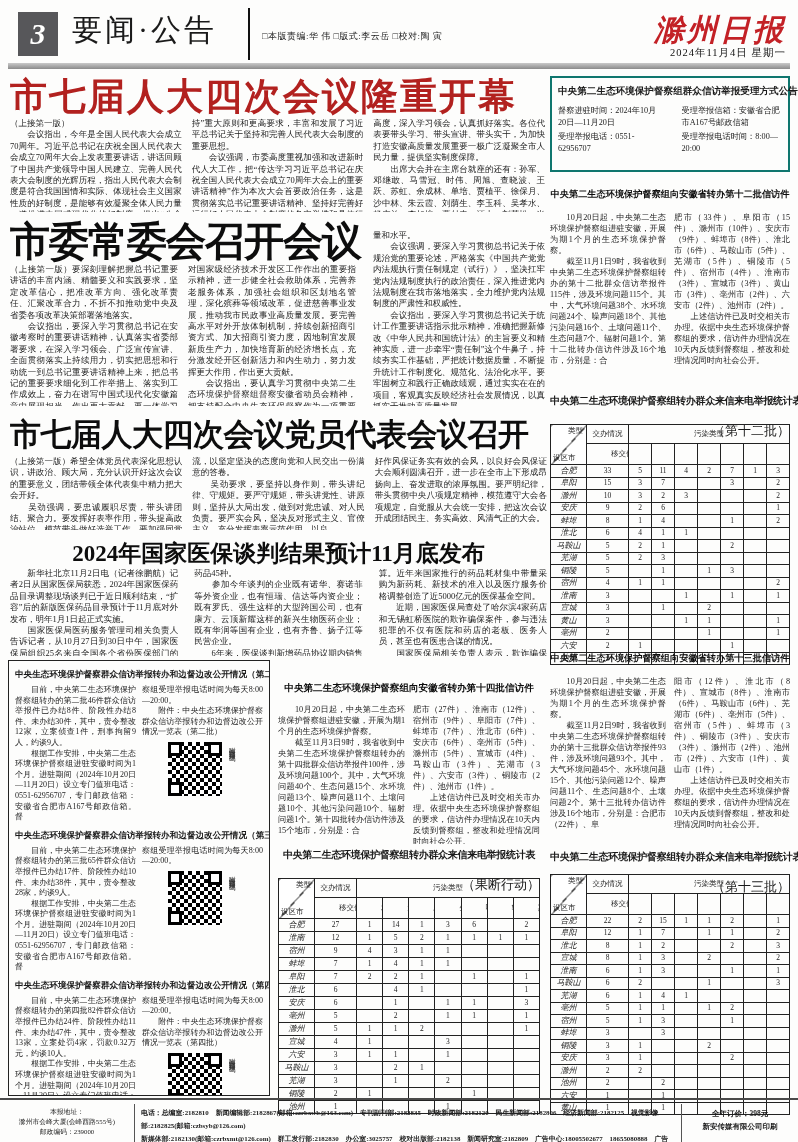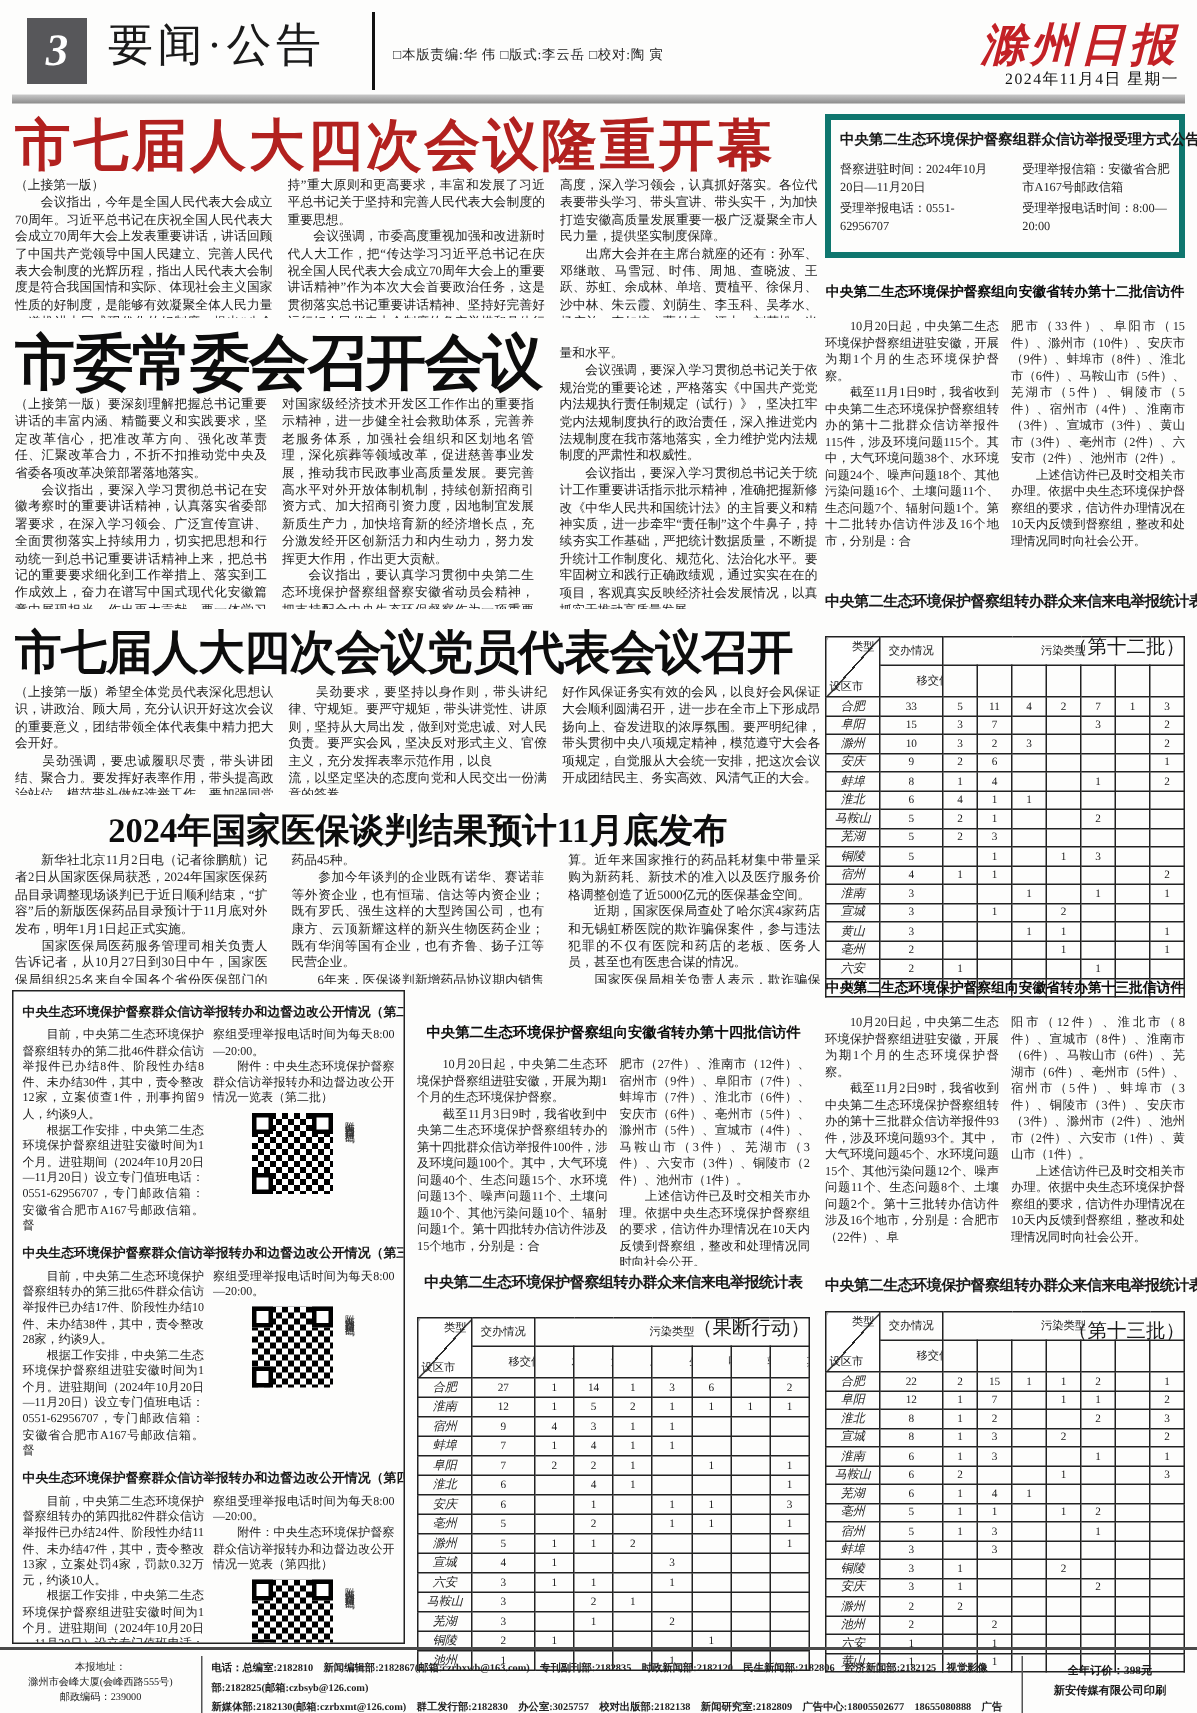--- a/index.html
+++ b/index.html
@@ -20,21 +20,21 @@
            background:linear-gradient(#c9c9c9,#8b8b8b);}
   
   .h-red{position:absolute;left:10px;font-weight:bold;color:#b2211f;white-space:nowrap;}
   .h-black{position:absolute;font-weight:bold;color:#0d0d0d;white-space:nowrap;}
   
   .cols{position:absolute;display:flex;}
   .news-col{flex:1;overflow:hidden;text-align:justify;font-size:8.5px;line-height:11.4px;color:#222;}
   .news-col p{margin:0;}
   .cols-sm .news-col{font-size:8.2px;line-height:11px;}
   
-  #noticebox{position:absolute;left:550px;top:76px;width:240px;height:96px;border:4px solid #0f766e;
+  #noticebox{position:absolute;left:550px;top:76px;width:240px;height:96px;border:2px solid #0f766e;
              box-sizing:border-box;padding:7px 6px 4px 6px;}
   .nb-title{font-size:9.6px;font-weight:bold;text-align:center;white-space:nowrap;letter-spacing:0;}
   .nb-cols{display:flex;margin-top:7px;gap:23px;}
   .nb-col{flex:1;font-size:8.2px;line-height:12px;color:#222;}
   .nb-col p{margin:0 0 2px 0;}
   .sub-head{position:absolute;font-weight:bold;white-space:nowrap;text-align:center;color:#0d0d0d;}
   .tbl-title{position:absolute;text-align:center;}
   .tbl-title .tt{font-size:10px;font-weight:bold;white-space:nowrap;letter-spacing:-.3px;}
   .tbl-title .ts{font-size:13px;margin-top:14px;text-align:right;}
   
@@ -121,22 +121,22 @@
       <p>　　会议指出，要深入学习贯彻总书记关于统计工作重要讲话指示批示精神，准确把握新修改《中华人民共和国统计法》的主旨要义和精神实质，进一步牵牢“责任制”这个牛鼻子，持续夯实工作基础，严把统计数据质量，不断提升统计工作制度化、规范化、法治化水平。要牢固树立和践行正确政绩观，通过实实在在的项目，客观真实反映经济社会发展情况，以真抓实干推动高质量发展。</p>
     </div>
 
   <div class="h-black" style="left:10px;top:414px;font-size:31px;letter-spacing:-.5px;">市七届人大四次会议党员代表会议召开</div>
   <div class="cols" style="left:10px;top:456px;width:537px;height:74px;gap:10px;">
     <div class="news-col">
         <p>（上接第一版）希望全体党员代表深化思想认识，讲政治、顾大局，充分认识开好这次会议的重要意义，团结带领全体代表集中精力把大会开好。</p>
         <p>　　吴劲强调，要忠诚履职尽责，带头讲团结、聚合力。要发挥好表率作用，带头提高政治站位，模范带头做好选举工作。要加强同党外代表的团结交</p>
       </div>
     <div class="news-col">
+        <p>流，以坚定坚决的态度向党和人民交出一份满意的答卷。</p>
         <p>　　吴劲要求，要坚持以身作则，带头讲纪律、守规矩。要严守规矩，带头讲党性、讲原则，坚持从大局出发，做到对党忠诚、对人民负责。要严实会风，坚决反对形式主义、官僚主义，充分发挥表率示范作用，以良</p>
-        <p>流，以坚定坚决的态度向党和人民交出一份满意的答卷。</p>
       </div>
     <div class="news-col">
         <p>好作风保证务实有效的会风，以良好会风保证大会顺利圆满召开，进一步在全市上下形成昂扬向上、奋发进取的浓厚氛围。要严明纪律，带头贯彻中央八项规定精神，模范遵守大会各项规定，自觉服从大会统一安排，把这次会议开成团结民主、务实高效、风清气正的大会。</p>
       </div>
   </div>
 
   <div class="h-black" style="left:10px;top:538px;width:537px;font-size:23px;text-align:center;">2024年国家医保谈判结果预计11月底发布</div>
   <div class="cols" style="left:10px;top:568px;width:537px;height:88px;gap:16px;">
     <div class="news-col">
         <p>　　新华社北京11月2日电（记者徐鹏航）记者2日从国家医保局获悉，2024年国家医保药品目录调整现场谈判已于近日顺利结束，“扩容”后的新版医保药品目录预计于11月底对外发布，明年1月1日起正式实施。</p>

